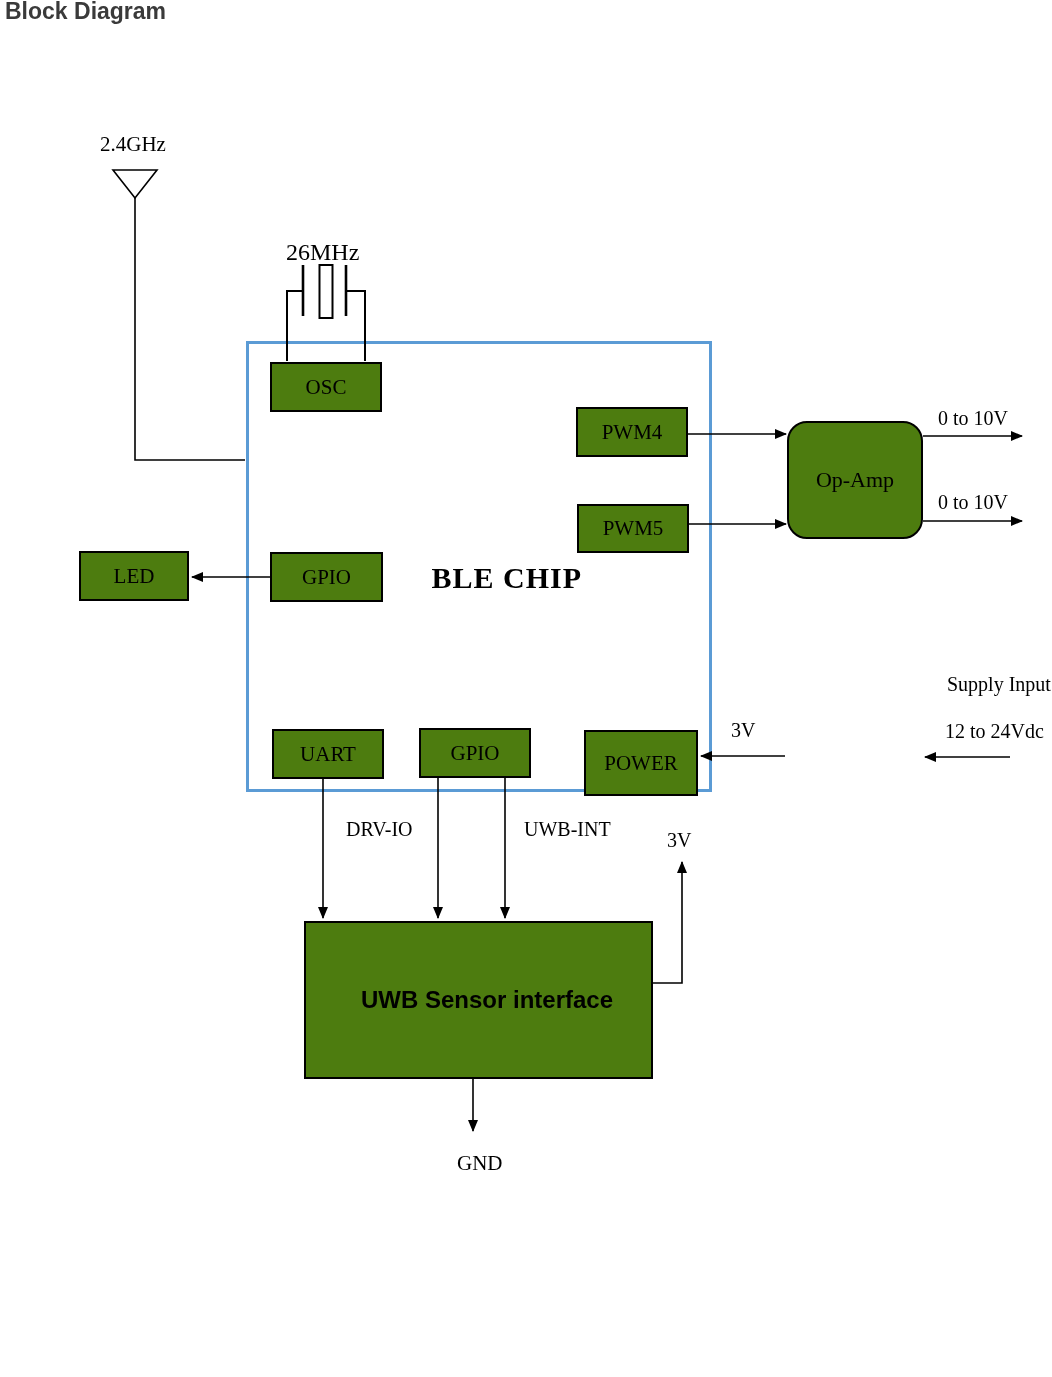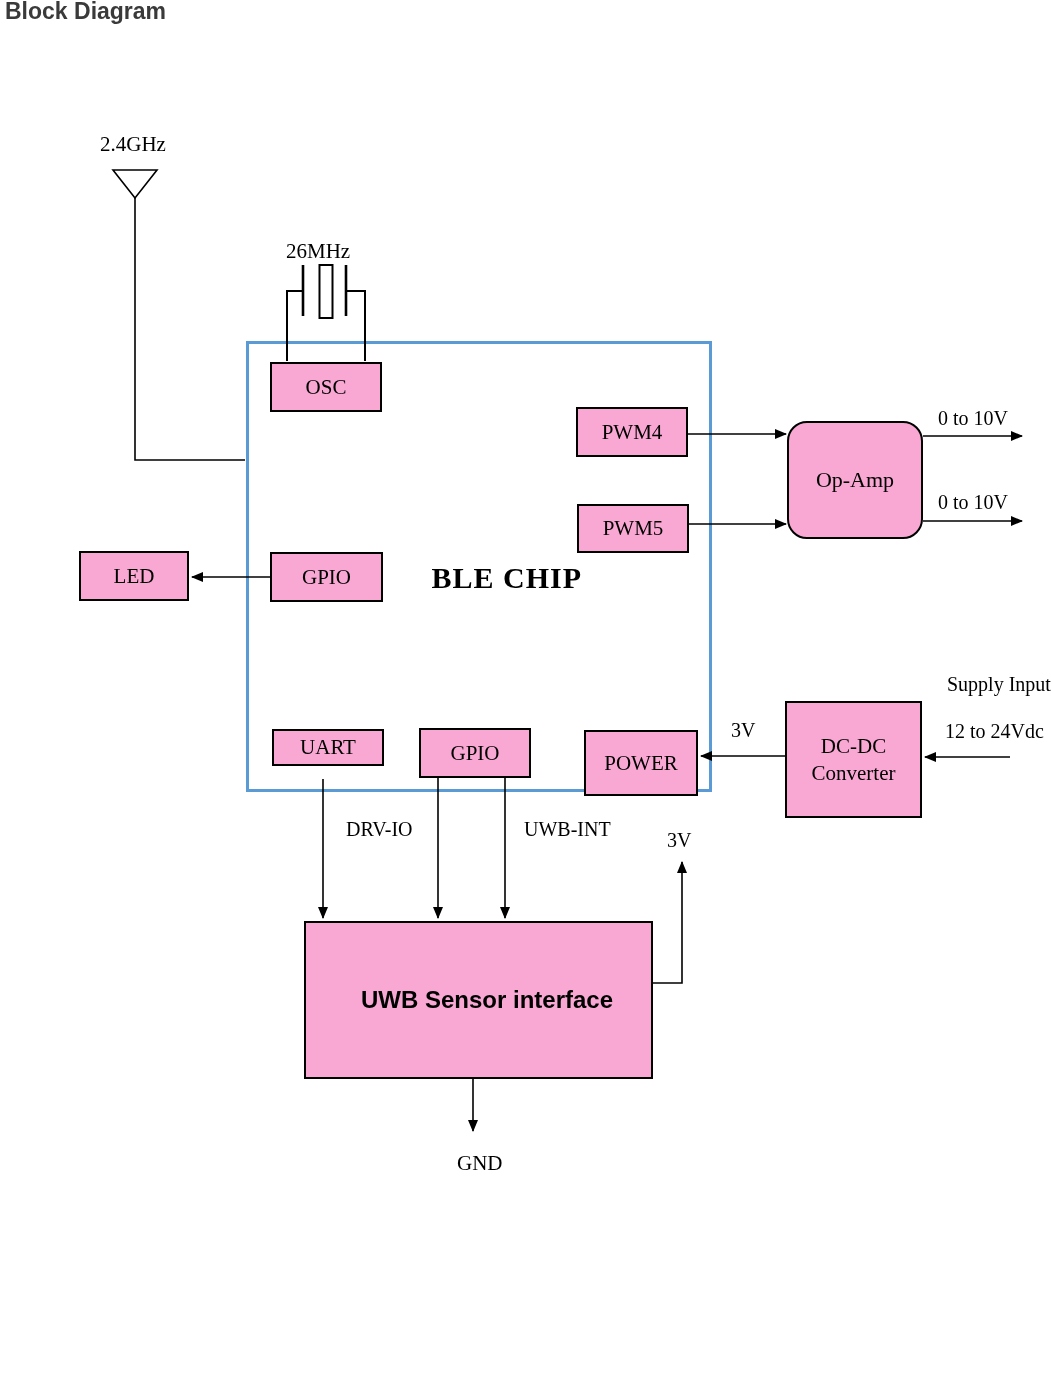--- a/index.html
+++ b/index.html
@@ -17,21 +17,21 @@
     left: 5px; top: -2px;
     font-family: "Liberation Sans", sans-serif;
     font-weight: bold;
     font-size: 23px;
     color: #3a3a3a;
     letter-spacing: 0px;
   }
   .dbox {
     position: absolute;
     border: 2px solid #000000;
-    background: #f9a8d4;
+    background: #4d7c0f;
     display: flex;
     align-items: center;
     justify-content: center;
     text-align: center;
     font-size: 21px;
     box-sizing: border-box;
   }
   #ble-chip-box {
     position: absolute;
     left: 246px; top: 341px;
@@ -81,34 +81,30 @@
 
   <div id="title">Block Diagram</div>
 
   <div id="ble-chip-box" style="border-color: rgb(91, 155, 213);"></div>
   <div id="ble-chip-label">BLE CHIP</div>
 
   <div class="dbox" style="left:270px; top:362px; width:112px; height:50px;">OSC</div>
   <div class="dbox" style="left:576px; top:407px; width:112px; height:50px;">PWM4</div>
   <div class="dbox" style="left:577px; top:504px; width:112px; height:49px;">PWM5</div>
   <div class="dbox" style="left:270px; top:552px; width:113px; height:50px;">GPIO</div>
-  <div class="dbox" style="left:272px; top:729px; width:112px; height:37px;">UART</div>
+  <div class="dbox" style="left:272px; top:729px; width:112px; height:50px;">UART</div>
   <div class="dbox" style="left:419px; top:728px; width:112px; height:50px;">GPIO</div>
   <div class="dbox" style="left:584px; top:730px; width:114px; height:66px;">POWER</div>
 
   <div class="dbox" style="left:79px; top:551px; width:110px; height:50px;">LED</div>
   <div class="dbox" style="left:787px; top:421px; width:136px; height:118px; font-size:22px;border-radius:20px;">Op-Amp</div>
-  <div class="dbox" style="left:785px; top:701px; width:137px; height:117px; flex-direction:column;">
-    <span class="dcdc-line">DC-DC</span>
-    <span class="dcdc-line">Converter</span>
-  </div>
   <div class="dbox" id="uwb-box" style="left:304px; top:921px; width:349px; height:158px;padding-left:17px;">UWB Sensor interface</div>
 
   <div class="sig-label" style="left:100px; top:132px; font-size:21px;">2.4GHz</div>
-  <div class="sig-label" style="left:286px; top:239px; font-size:21px;">26MHz</div>
+  <div class="sig-label" style="left:286px; top:239px; font-size:24px;">26MHz</div>
   <div class="sig-label" style="left:938px; top:407px;">0 to 10V</div>
   <div class="sig-label" style="left:938px; top:491px;">0 to 10V</div>
   <div class="sig-label" style="left:947px; top:673px;">Supply Input</div>
   <div class="sig-label" style="left:945px; top:720px;">12 to 24Vdc</div>
   <div class="sig-label" style="left:731px; top:719px;">3V</div>
   <div class="sig-label" style="left:346px; top:818px;">DRV-IO</div>
   <div class="sig-label" style="left:524px; top:818px;">UWB-INT</div>
   <div class="sig-label" style="left:667px; top:829px;">3V</div>
   <div class="sig-label" style="left:457px; top:1151px; font-size:21px;">GND</div>
 

